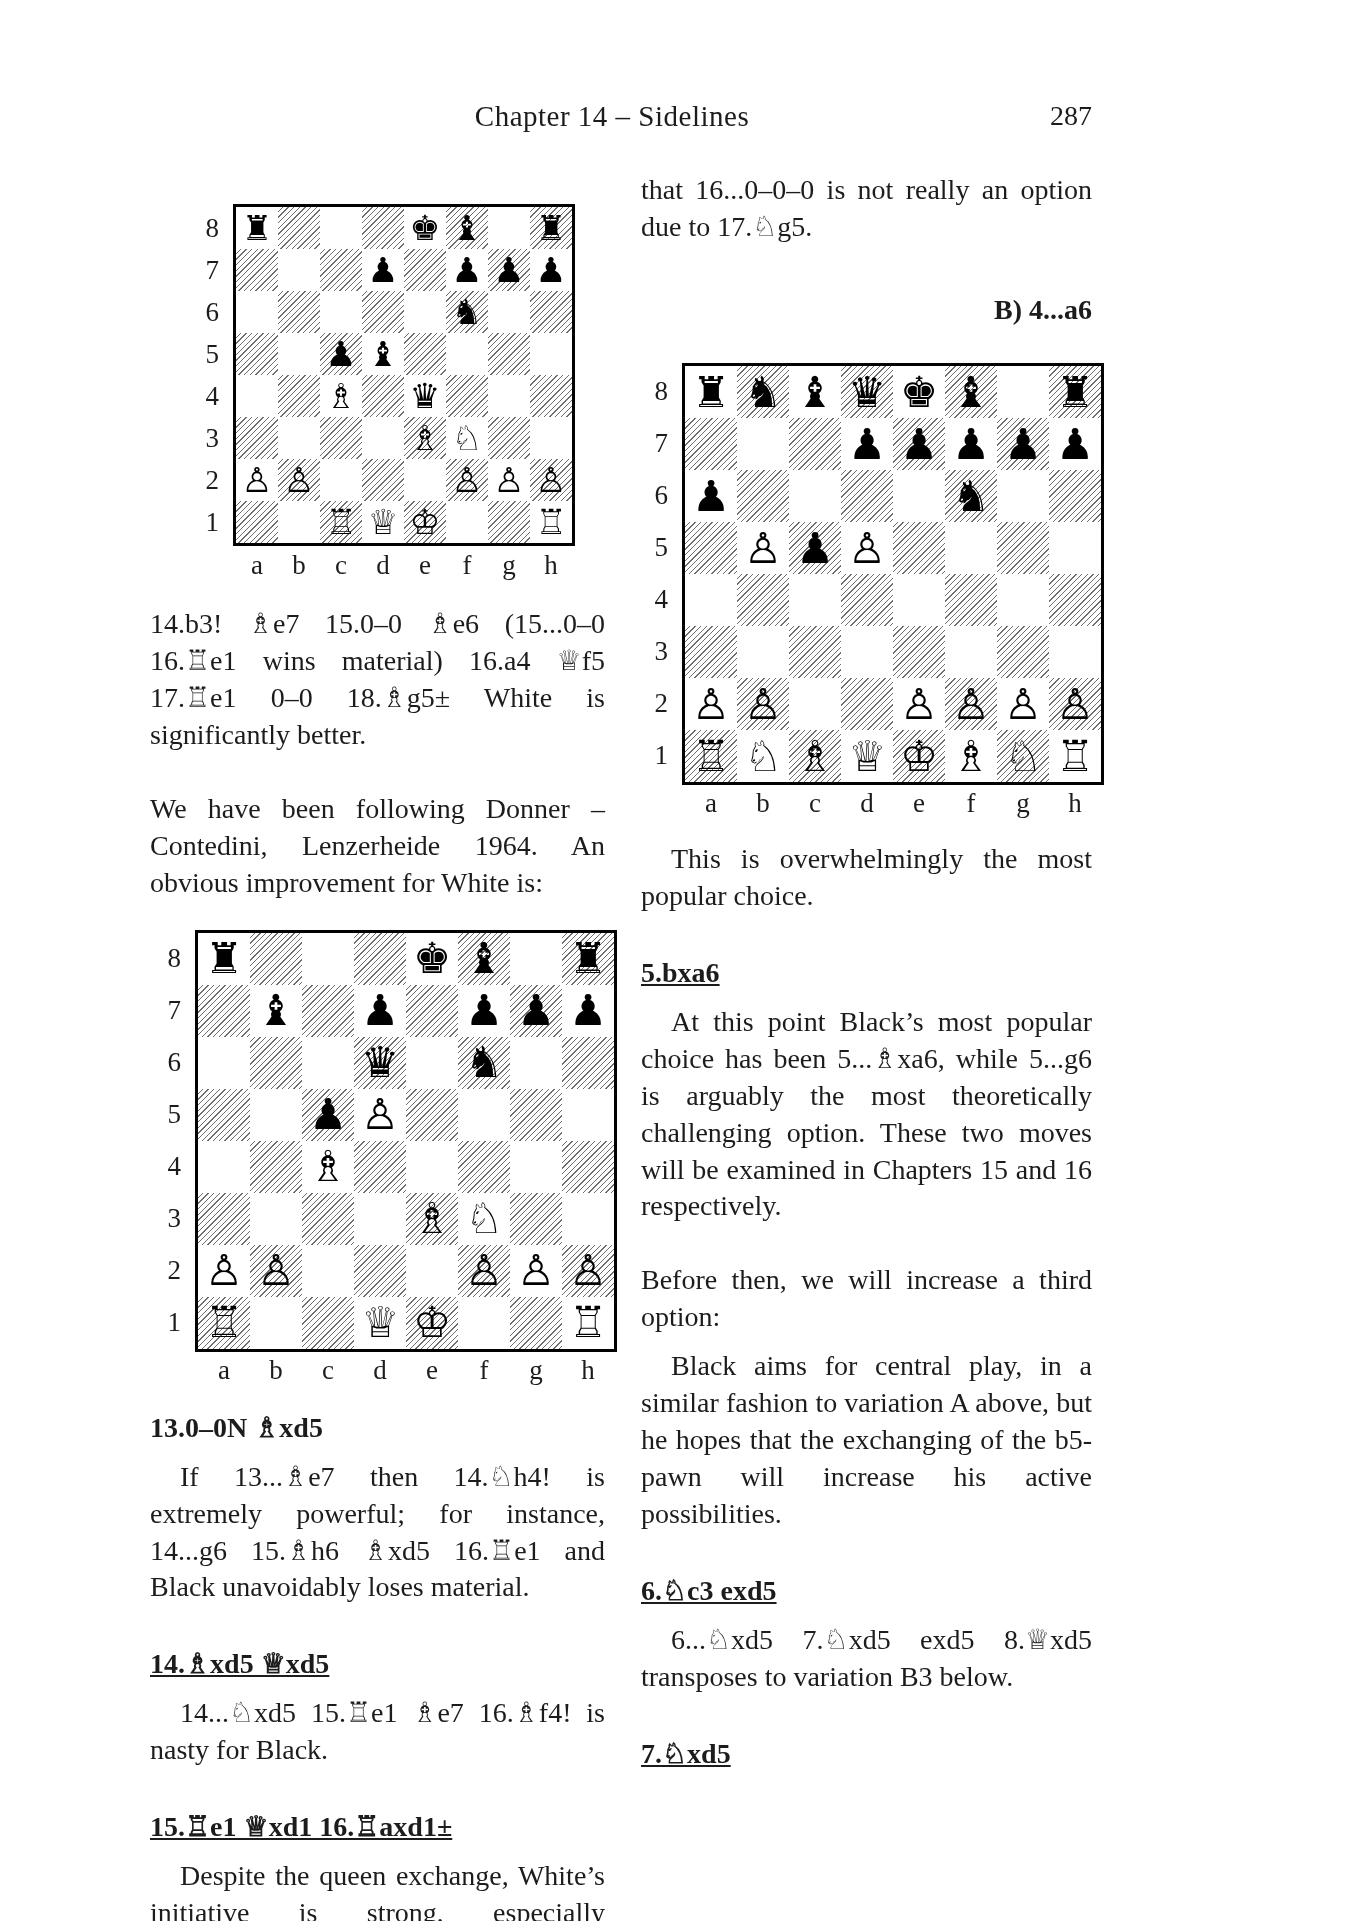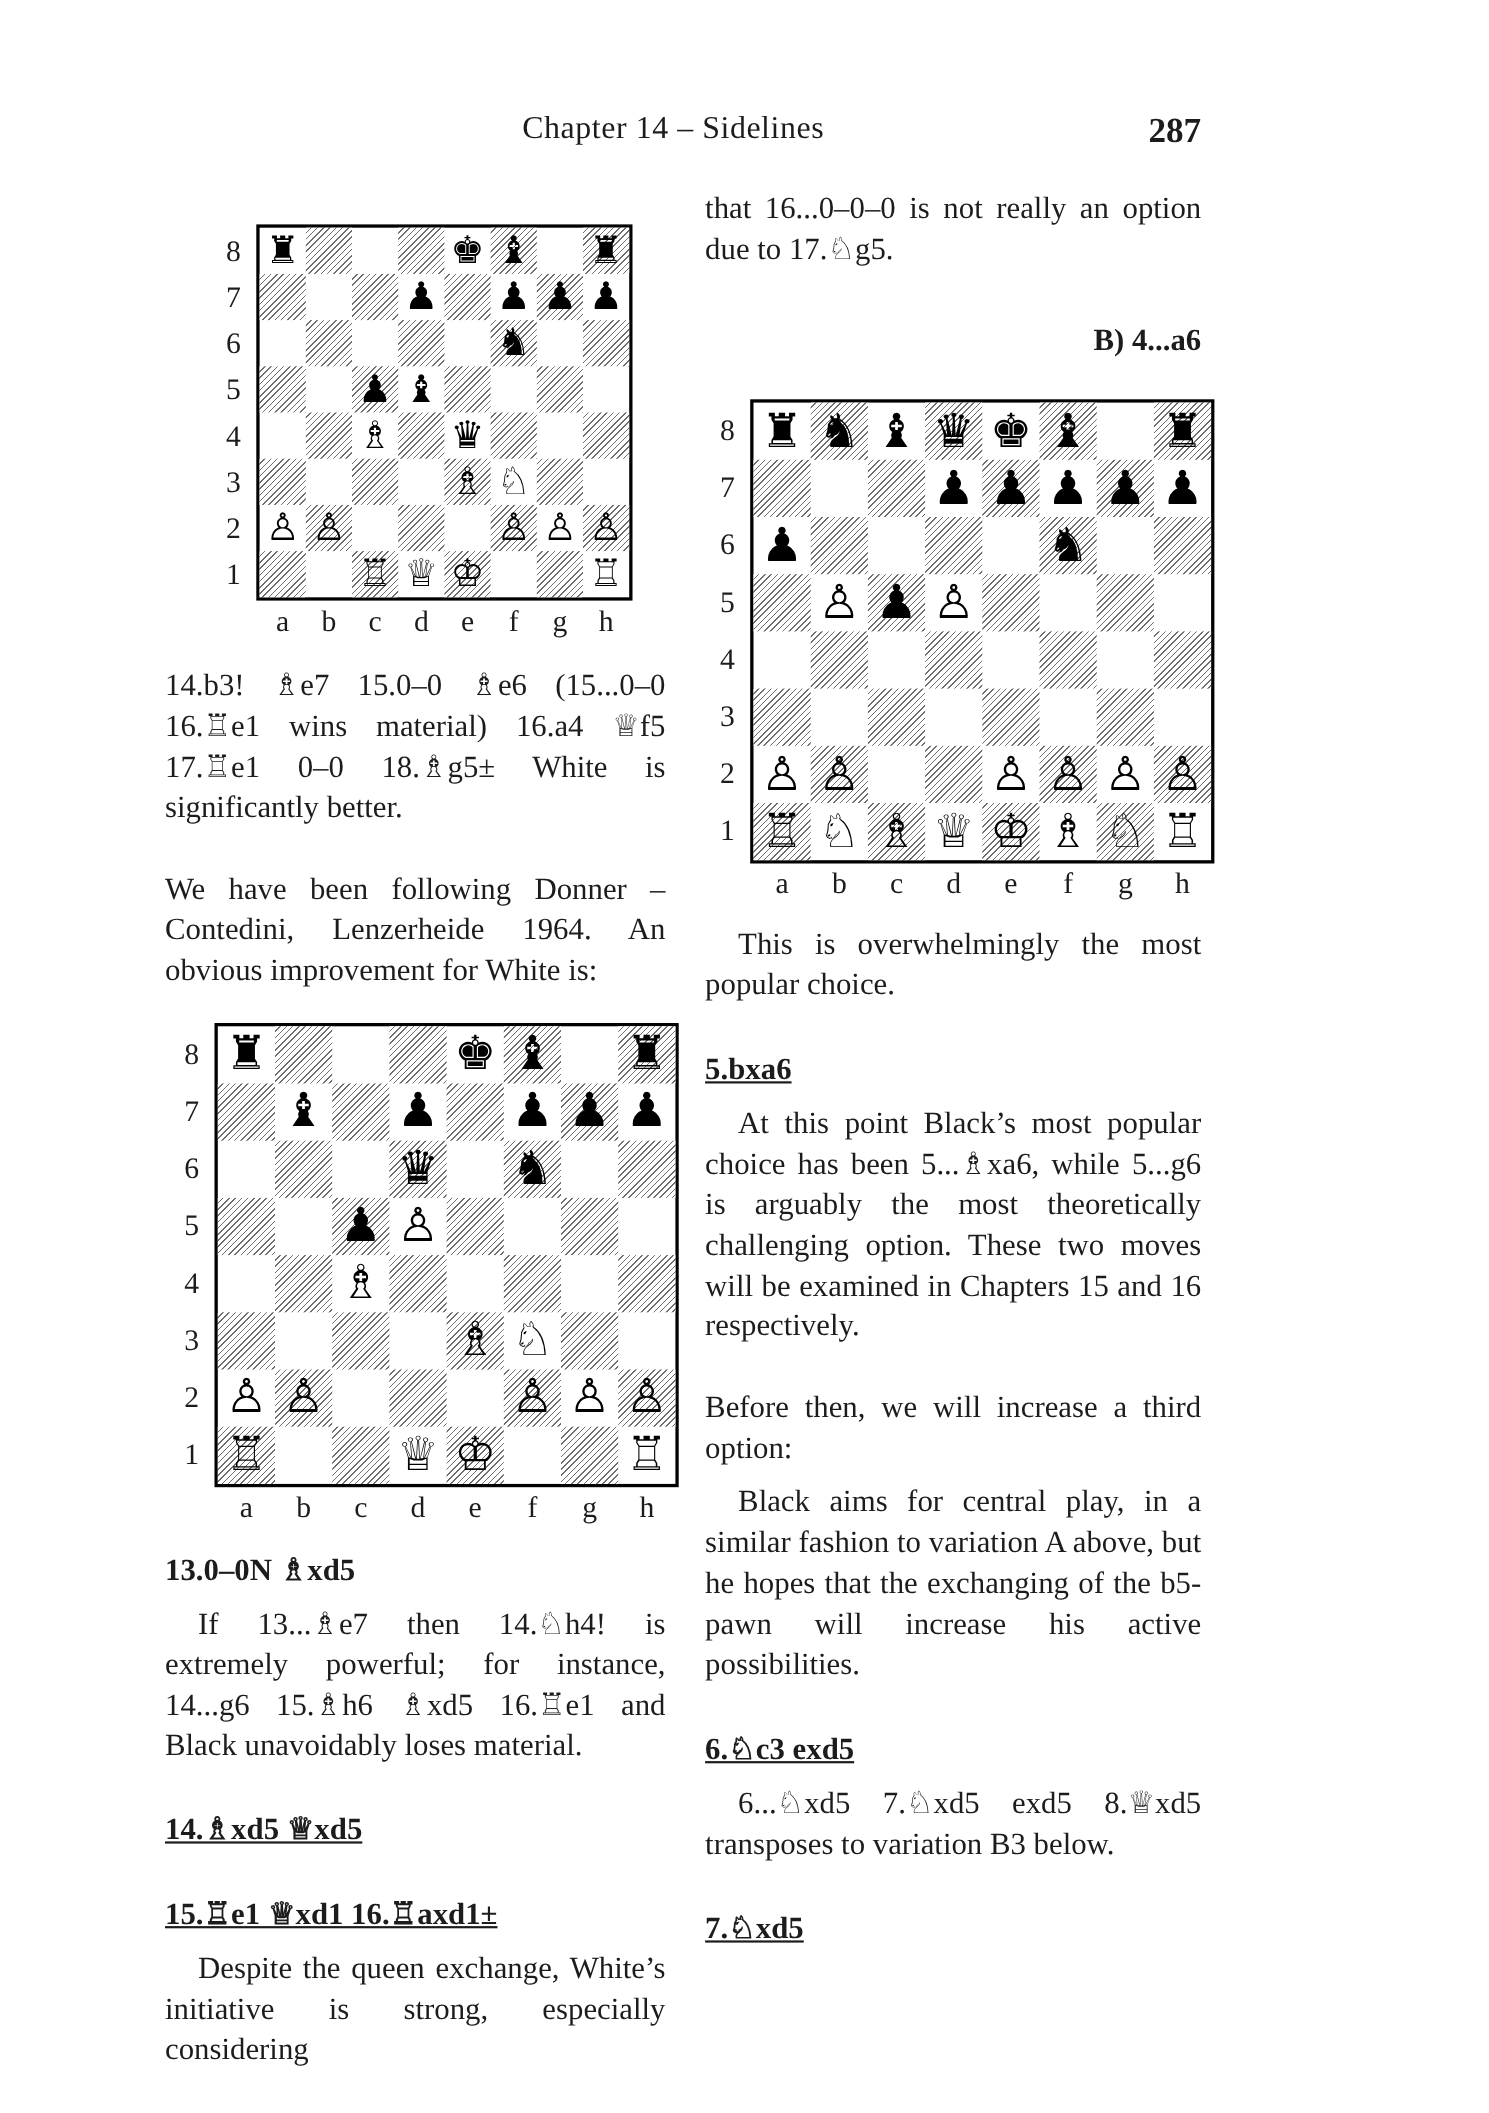--- a/index.html
+++ b/index.html
@@ -8,21 +8,21 @@
     width:1224px; min-height:1921px;
     background:#ffffff;
     color:#1c1c1c;
     font-family:"Liberation Serif","DejaVu Serif",serif;
     box-sizing:border-box;
   }
   .header { position:relative; padding-top:100px; height:40px; }
   .header-title {
     display:block; text-align:center; font-size:29px; letter-spacing:0.5px;
   }
-  .page-number { position:absolute; top:100px; right:132px; font-size:32px;font-weight:bold; }
+  .page-number { position:absolute; top:100px; right:132px; font-size:28px; }
 
   .columns { display:flex; padding:0 122px 60px 138px; gap:12px; }
   .col { box-sizing:border-box; }
   .col.left  { width:542px; }
   .col.right { width:540px; }
 
   p { margin:12px; font-size:28px; line-height:1.32; text-align:justify; }
   .indent { text-indent:30px; }
   .gap-top { margin-top:37px; }
   .heading { font-weight:bold; text-align:left; }
@@ -351,20 +351,21 @@
             <div class="file-label">f</div>
             <div class="file-label">g</div>
             <div class="file-label">h</div>
           </div>
         </div>
 
       <p class="heading">13.0–0N ♗xd5</p>
       <p class="indent">If 13...♗e7 then 14.♘h4! is extremely powerful; for instance, 14...g6 15.♗h6 ♗xd5 16.♖e1 and Black unavoidably loses material.</p>
 
       <p class="heading gap">14.♗xd5 ♕xd5</p>
+      <p class="indent">14...♘xd5 15.♖e1 ♗e7 16.♗f4! is nasty for Black.</p>
 
       <p class="heading gap">15.♖e1 ♕xd1 16.♖axd1±</p>
       <p class="indent">Despite the queen exchange, White’s initiative is strong, especially considering</p>
     </div>
 
     <div class="col right">
       <p style="margin-top:32px;">that 16...0–0–0 is not really an option due to 17.♘g5.</p>
 
       <p class="center-heading">B) 4...a6</p>
 

